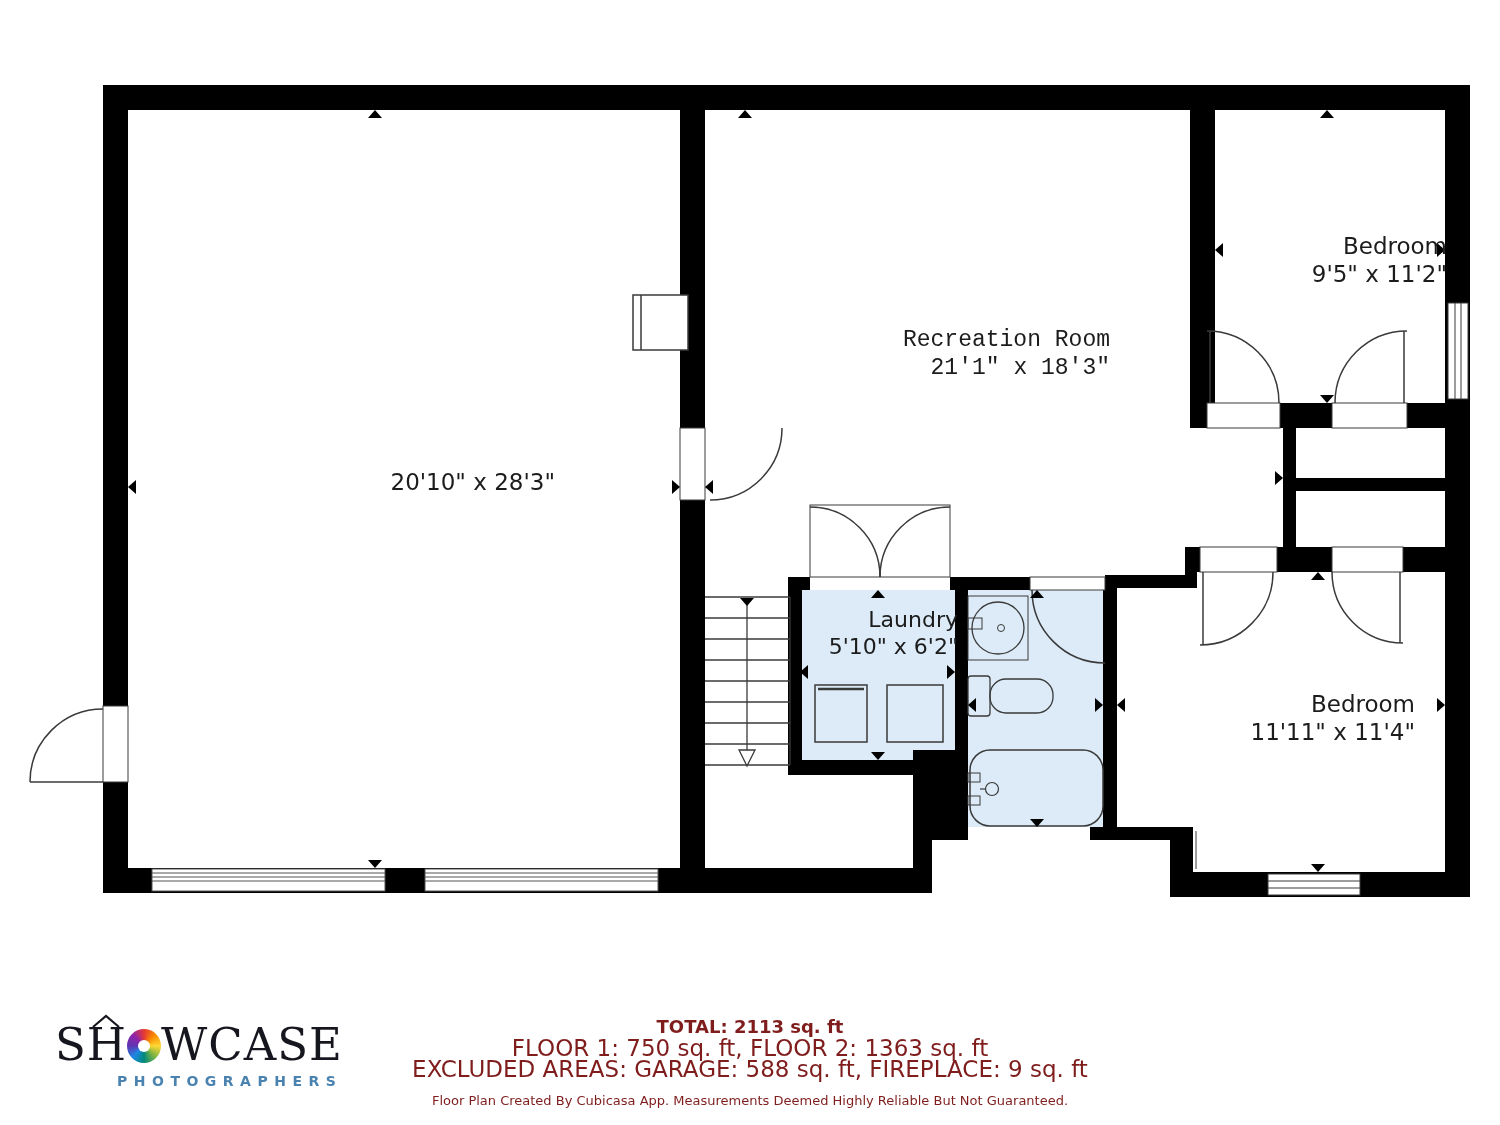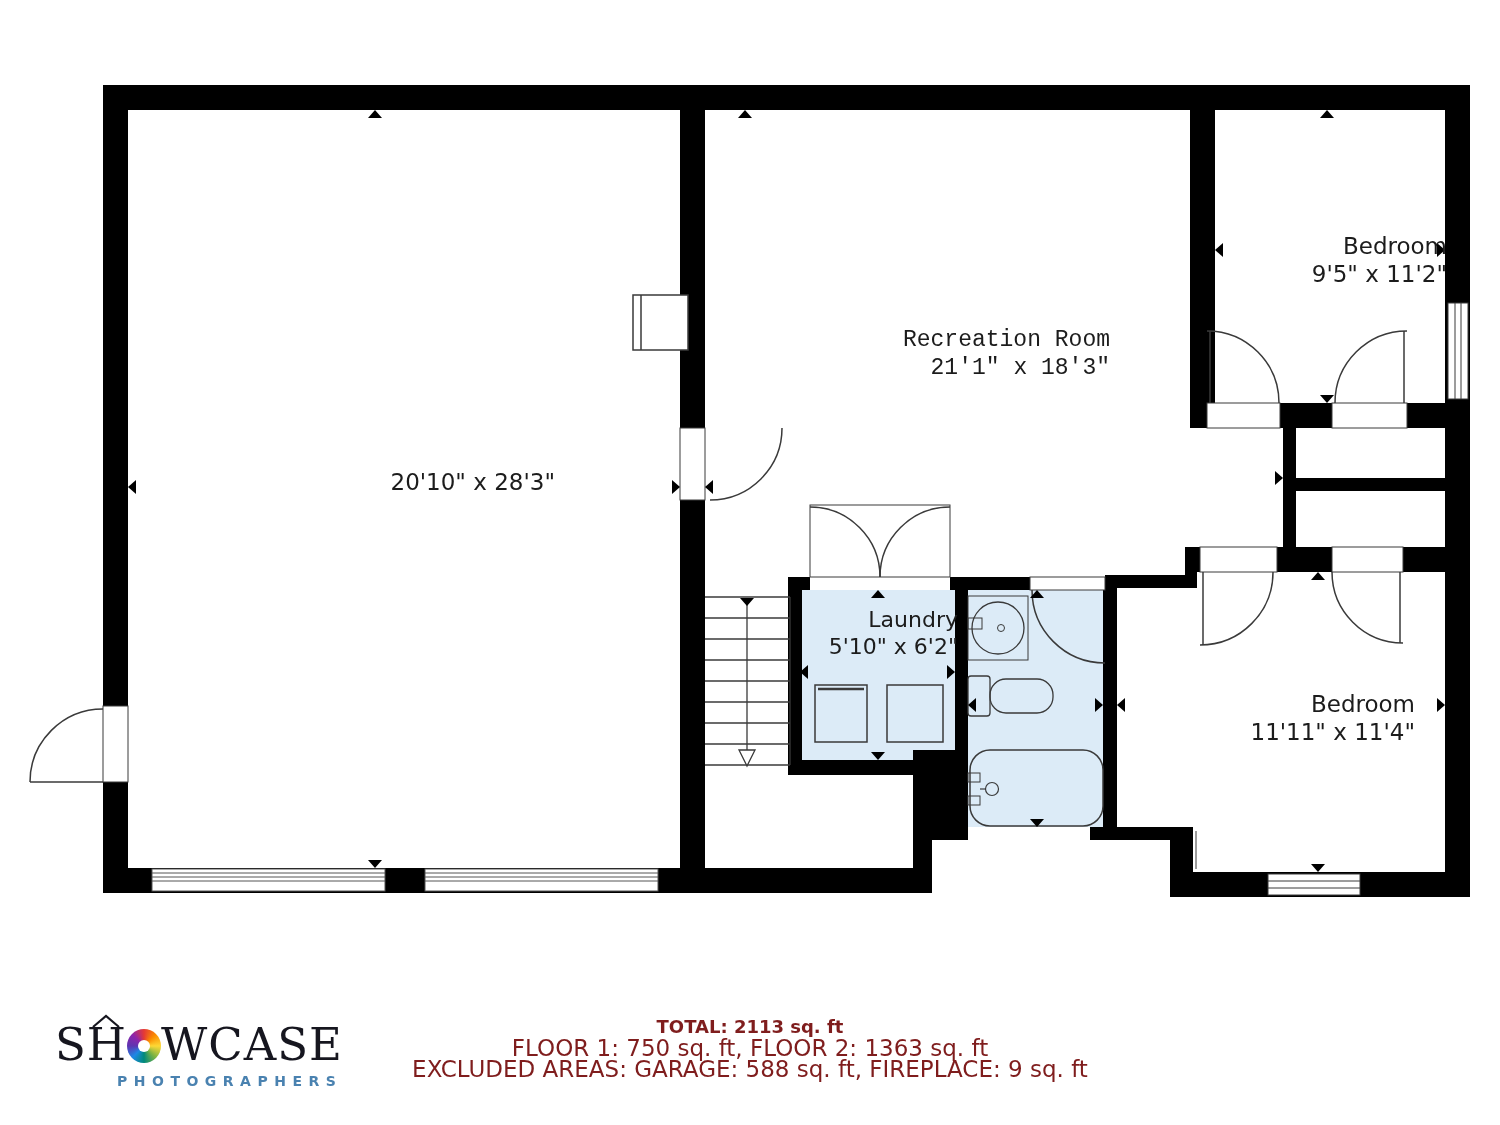--- a/index.html
+++ b/index.html
@@ -196,20 +196,21 @@
   </div>
   <div class="room-label" style="left:1165px;top:690px;width:250px;">
     <div class="rname">Bedroom</div>
     <div class="rdims">11'11" x 11'4"</div>
   </div>
 
   <div class="footer">
     <div class="total">TOTAL: 2113 sq. ft</div>
     <div class="floors">FLOOR 1: 750 sq. ft, FLOOR 2: 1363 sq. ft</div>
     <div class="excluded">EXCLUDED AREAS: GARAGE: 588 sq. ft, FIREPLACE: 9 sq. ft</div>
+    <div class="disclaimer">Floor Plan Created By Cubicasa App. Measurements Deemed Highly Reliable But Not Guaranteed.</div>
   </div>
 
   <div class="logo">
     <div class="brand">
       <span class="roof">
         <svg width="30" height="14" viewBox="0 0 30 14">
             <polyline points="2,13 15,2 28,13" fill="none" stroke="#16161f" stroke-width="2.2"></polyline>
           </svg>
       </span><span>SH</span><span class="aperture"><span class="aperture-hole"></span></span><span>WCASE</span>
     </div>

